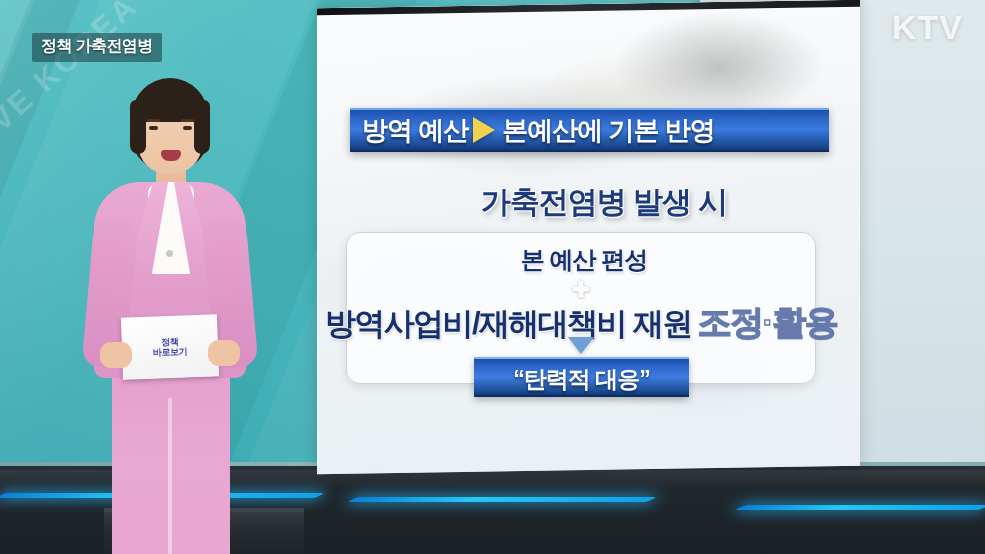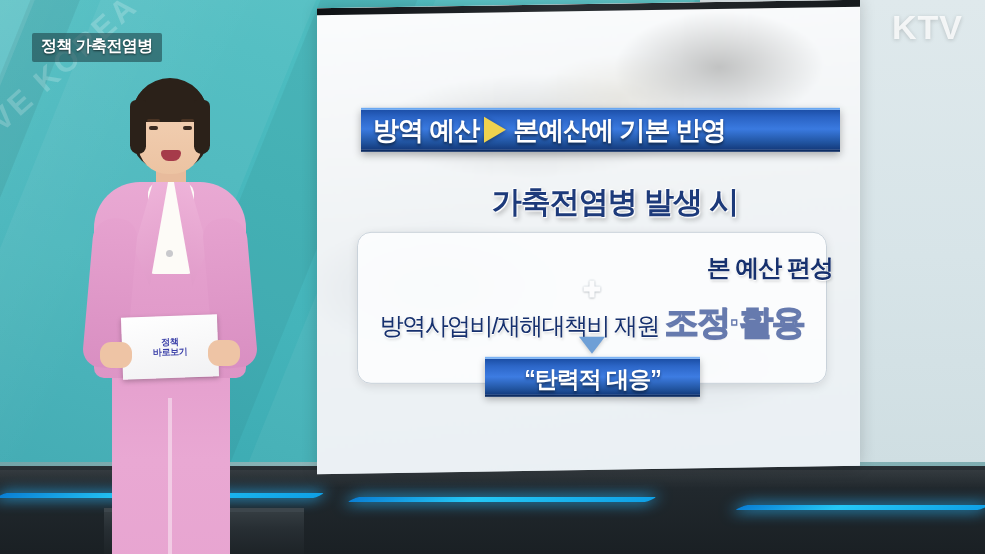--- a/index.html
+++ b/index.html
@@ -200,21 +200,21 @@
       radial-gradient(ellipse 210px 70px at 40% 26%, rgba(150,152,150,.30), rgba(150,152,150,0) 75%),
       radial-gradient(ellipse 180px 90px at 22% 60%, rgba(188,196,204,.35), rgba(188,196,204,0) 75%),
       radial-gradient(ellipse 160px 70px at 70% 78%, rgba(196,203,210,.30), rgba(196,203,210,0) 75%),
       linear-gradient(175deg,#fbfcfd 0%, #f0f3f5 45%, #eaf0f4 100%);
     filter:blur(1px);
   }
   .cg-dark-top{
     position:absolute; left:0; top:0; width:100%; height:7px;
     background:linear-gradient(90deg,#0e1114,#2a2e32 45%,#161a1d 100%);
   }
-  .cg-inner{ position:absolute; left:0; top:0; width:100%; height:100%; transform:skewY(0.9deg);margin-left:11px; }
+  .cg-inner{ position:absolute; left:0; top:0; width:100%; height:100%; transform:skewY(0.9deg); }
 
   
   .cg-titlebar{
     position:absolute; left:33px; top:104px; width:479px; height:44px;
     background:linear-gradient(180deg,#1c4fa8 0%, #2a63c4 18%, #3a7ae0 48%, #20539f 82%, #143a7c 100%);
     border-top:2px solid #6aa8f2;
     border-bottom:2px solid #0e2d63;
     box-shadow:0 3px 8px rgba(0,0,0,.30);
     display:flex; align-items:center; padding:0 12px;
   }
@@ -245,39 +245,39 @@
 
   
   .cg-box{
     position:absolute; left:29px; top:228px; width:470px; height:152px;
     background:rgba(252,253,254,0.90);
     border:1px solid #c9d2da;
     border-radius:14px;
     box-shadow:0 3px 10px rgba(0,0,0,.10);
   }
   .cg-line1{
-    position:absolute; left:0; top:248px; width:476px; margin-left:29px;
-    text-align:right; font-size:24px; font-weight:700; letter-spacing:-1px;
+    position:absolute; left:0; top:240px; width:476px; margin-left:29px;
+    text-align:center; font-size:24px; font-weight:700; letter-spacing:-1px;
     color:#16306e;
     text-shadow:0 1px 0 #fff, 1px 2px 3px rgba(0,0,0,.18);
   }
   .cg-plus{
     position:absolute; left:29px; top:275px; width:470px;
     text-align:center; font-size:22px; font-weight:700;
     color:rgba(255,255,255,.95);
     text-shadow:0 0 2px #b7c2cc, 0 1px 2px rgba(0,0,0,.18);
     line-height:1;
   }
   .cg-line2-wrap{
     position:absolute; left:29px; top:296px; width:470px;
     display:flex; align-items:baseline; justify-content:center; gap:6px;
     white-space:nowrap;
   }
   .cg-line2{
-    font-size:24px; font-weight:400; letter-spacing:-1.6px;
+    font-size:31px; font-weight:700; letter-spacing:-1.6px;
     color:#16306e;
     text-shadow:0 1px 0 #fff, 1px 2px 3px rgba(0,0,0,.18);
   }
   .cg-line2-ghost{
     font-size:34px; font-weight:700; letter-spacing:-1.6px;
     color:#ffffff;
     -webkit-text-stroke:1.4px #5a6fa8;
     text-shadow:0 1px 2px rgba(0,0,0,.12);
     opacity:.92;
   }

